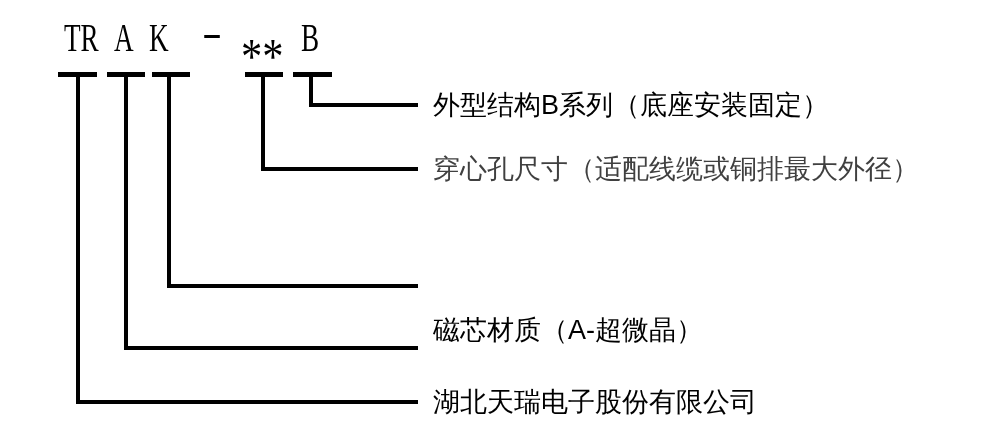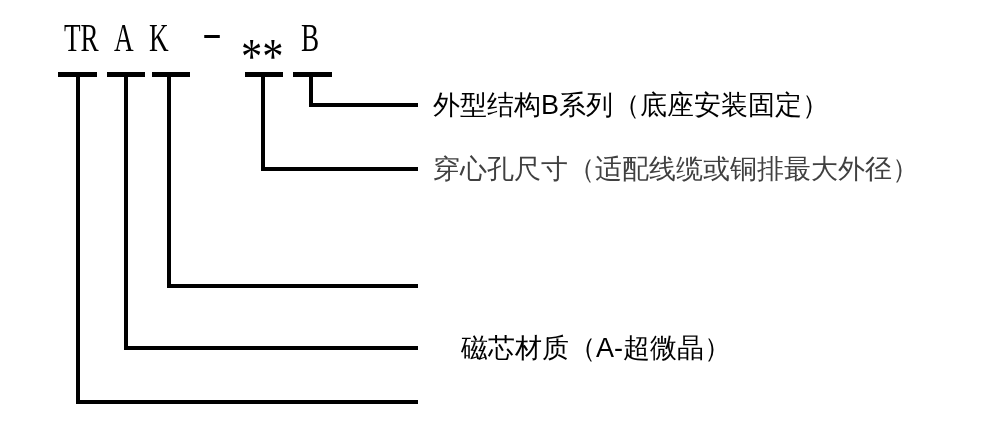--- a/index.html
+++ b/index.html
@@ -61,21 +61,21 @@
     left: 433px;
     font-family: "Liberation Sans", "DejaVu Sans", sans-serif;
     font-size: 27px;
     line-height: 34px;
     color: #000000;
     white-space: nowrap;
   }
   .label-1 { top: 88px; }
   .label-2 { top: 152px; }
   .label-3 { top: 269px; }
-  .label-4 { top: 331px; margin-left: 28px; }
+  .label-4 { top: 313px; }
   .label-5 { top: 385px; }
 </style>
 </head>
 <body>
 
 <div class="canvas" style="background: rgb(255, 255, 255);">
 
   <span class="code-seg seg-tr" style="color: rgb(0, 0, 0);">TR</span>
   <span class="code-seg seg-a" style="color: rgb(0, 0, 0);">A</span>
   <span class="code-seg seg-k" style="color: rgb(0, 0, 0);">K</span>
@@ -97,14 +97,15 @@
 
   <div class="h h-b" style="background: rgb(0, 0, 0);"></div>
   <div class="h h-stars" style="background: rgb(0, 0, 0);"></div>
   <div class="h h-k" style="background: rgb(0, 0, 0);"></div>
   <div class="h h-a" style="background: rgb(0, 0, 0);"></div>
   <div class="h h-tr" style="background: rgb(0, 0, 0);"></div>
 
   <div class="label label-1" style="color: rgb(0, 0, 0);">外型结构B系列（底座安装固定）</div>
   <div class="label label-2" style="color: #404040;">穿心孔尺寸（适配线缆或铜排最大外径）</div>
   <div class="label label-4" style="color: rgb(0, 0, 0);">磁芯材质（A-超微晶）</div>
+  <div class="label label-5" style="color: rgb(0, 0, 0);">湖北天瑞电子股份有限公司</div>
 
 </div>
 
 </body></html>

